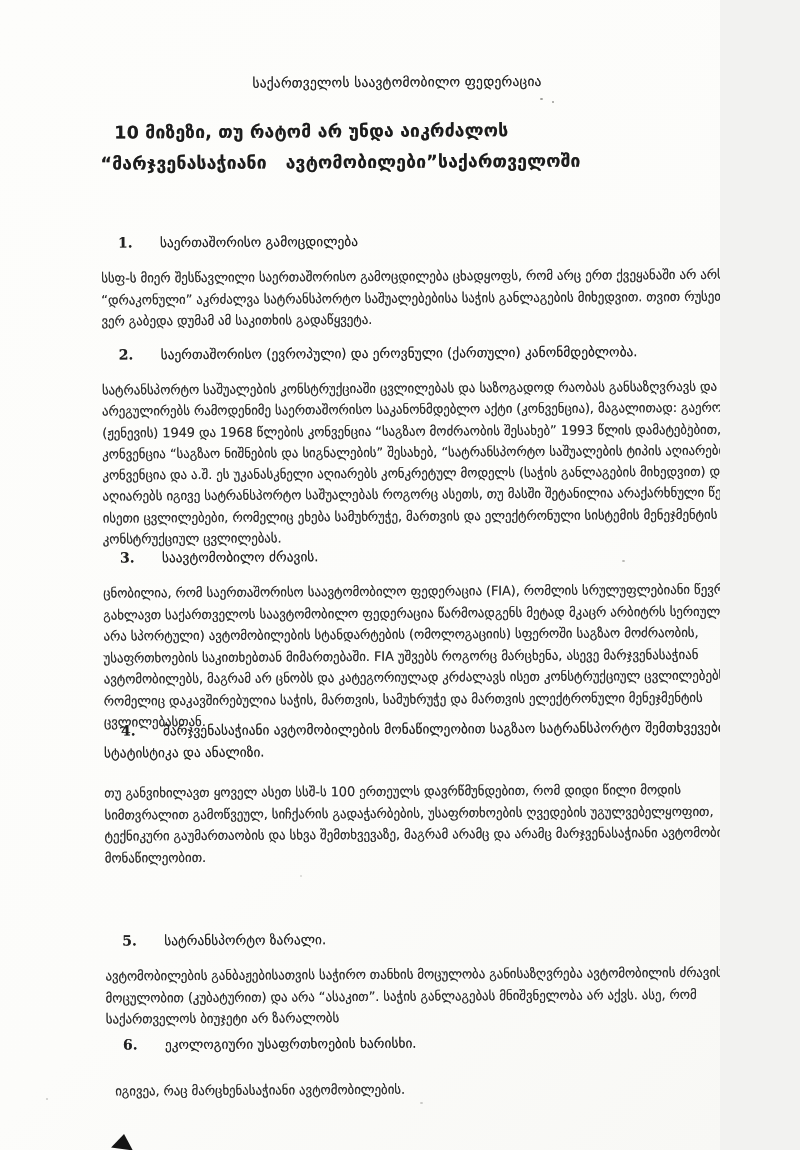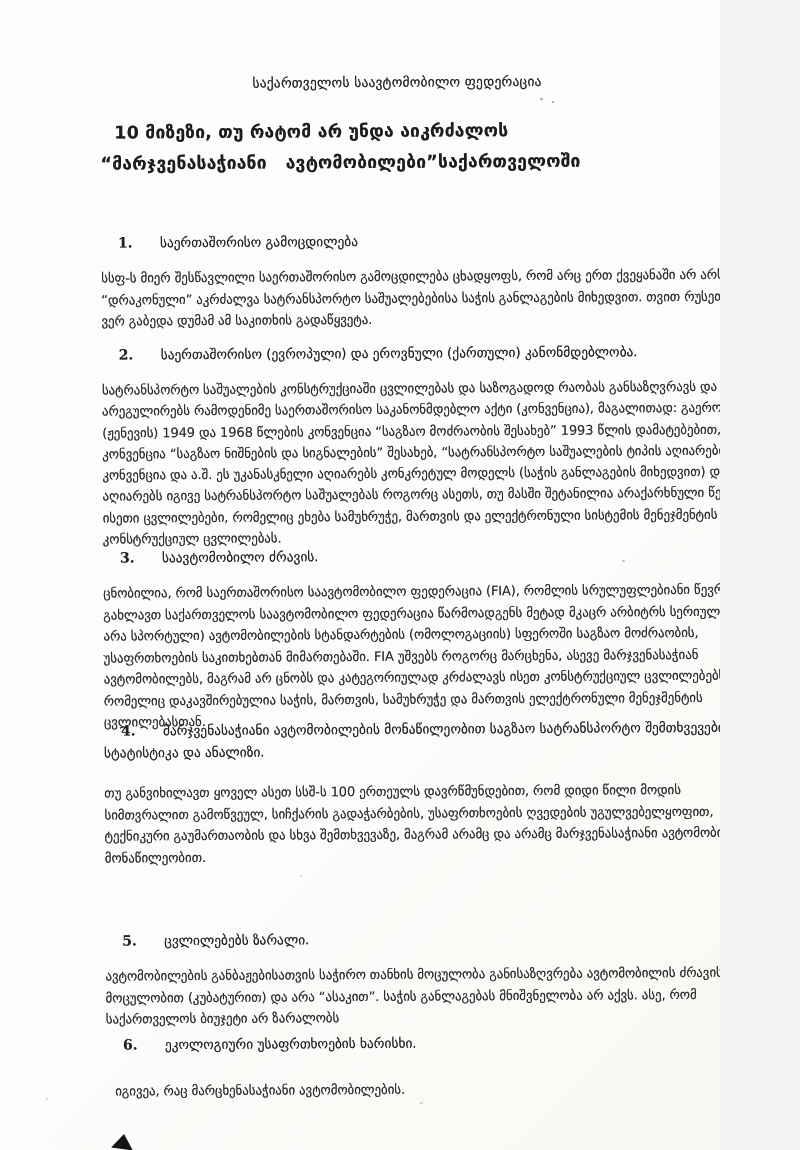--- a/index.html
+++ b/index.html
@@ -89,21 +89,21 @@
       <div class="sec-head"><span class="sec-num">3.</span><span>საავტომობილო ძრავის.</span></div>
       <div class="sec-body">ცნობილია, რომ საერთაშორისო საავტომობილო ფედერაცია (FIA), რომლის სრულუფლებიანი წევრიც გახლავთ საქართველოს საავტომობილო ფედერაცია წარმოადგენს მეტად მკაცრ არბიტრს სერიული (და არა სპორტული) ავტომობილების სტანდარტების (ომოლოგაციის) სფეროში საგზაო მოძრაობის, უსაფრთხოების საკითხებთან მიმართებაში. FIA უშვებს როგორც მარცხენა, ასევე მარჯვენასაჭიან ავტომობილებს, მაგრამ არ ცნობს და კატეგორიულად კრძალავს ისეთ კონსტრუქციულ ცვლილებებს, რომელიც დაკავშირებულია საჭის, მართვის, სამუხრუჭე და მართვის ელექტრონული მენეჯმენტის ცვლილებასთან.</div>
     </div>
 
     <div class="section" id="sec-4">
       <div class="sec-head"><span class="sec-num">4.</span><span>მარჯვენასაჭიანი ავტომობილების მონაწილეობით საგზაო სატრანსპორტო შემთხვევების (სსშ) სტატისტიკა და ანალიზი.</span></div>
       <div class="sec-body">თუ განვიხილავთ ყოველ ასეთ სსშ-ს 100 ერთეულს დავრწმუნდებით, რომ დიდი წილი მოდის სიმთვრალით გამოწვეულ, სიჩქარის გადაჭარბების, უსაფრთხოების ღვედების უგულვებელყოფით, ტექნიკური გაუმართაობის და სხვა შემთხვევაზე, მაგრამ არამც და არამც მარჯვენასაჭიანი ავტომობილების მონაწილეობით.</div>
     </div>
 
     <div class="section" id="sec-5">
-      <div class="sec-head"><span class="sec-num">5.</span><span>ცვლილებებს ზარალი.</span></div>
+      <div class="sec-head"><span class="sec-num">5.</span><span>სატრანსპორტო ზარალი.</span></div>
       <div class="sec-body">ავტომობილების განბაჟებისათვის საჭირო თანხის მოცულობა განისაზღვრება ავტომობილის ძრავის მუშა მოცულობით (კუბატურით) და არა “ასაკით”. საჭის განლაგებას მნიშვნელობა არ აქვს. ასე, რომ საქართველოს ბიუჯეტი არ ზარალობს</div>
     </div>
 
     <div class="section" id="sec-6">
       <div class="sec-head"><span class="sec-num">6.</span><span>ეკოლოგიური უსაფრთხოების ხარისხი.</span></div>
       <div class="sec-body">იგივეა, რაც მარცხენასაჭიანი ავტომობილების.</div>
     </div>
 
   </div>
 

